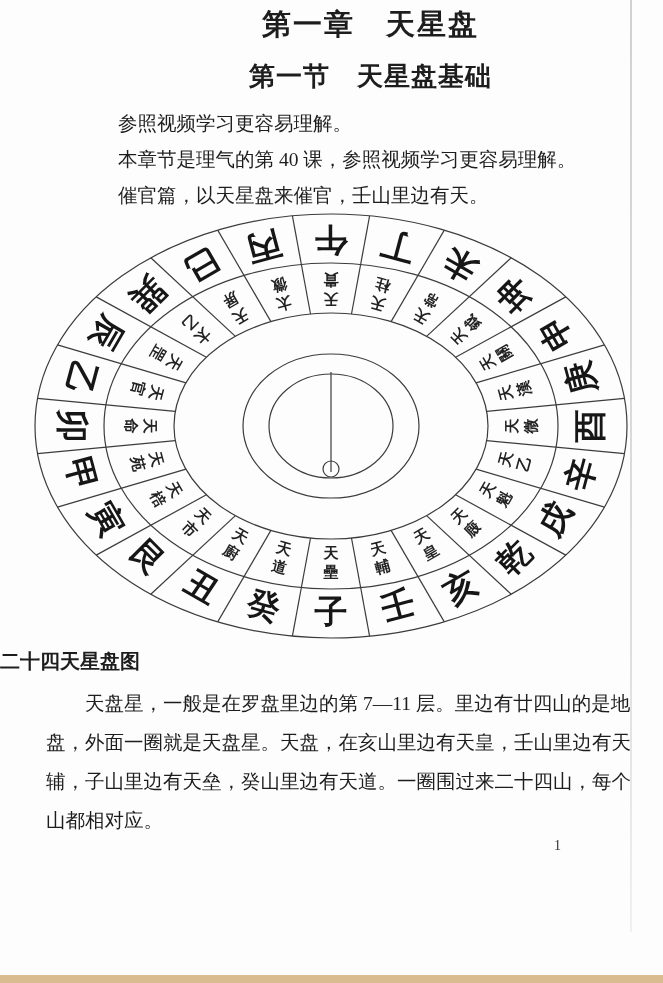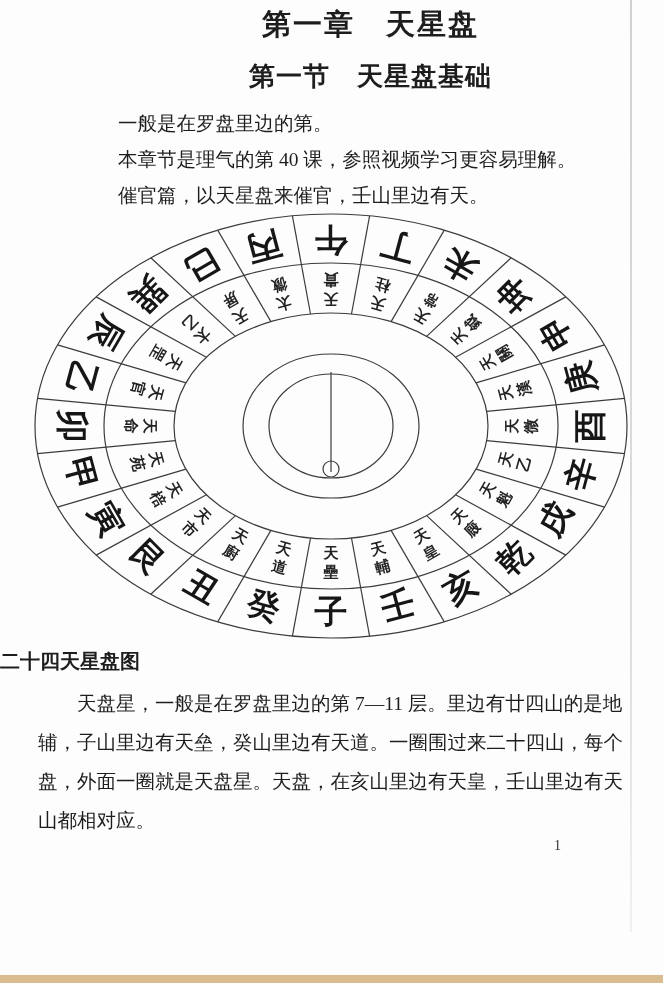--- a/index.html
+++ b/index.html
@@ -52,21 +52,21 @@
   .figure-caption{
     position:absolute;top:648px;left:0;width:663px;
     text-align:left;
     font-size:20px;font-weight:bold;
   }
   .body-text{
     position:absolute;top:684px;left:0;width:663px;
     padding:0 38px;box-sizing:border-box;
     font-size:19.5px;line-height:39px;
   }
-  .body-text .line{white-space:nowrap;}
+  .body-text .line{white-space:nowrap;margin-left:8px;}
   .body-text .line:first-child{text-indent:2em;}
   .page-number{
     position:absolute;left:554px;top:838px;
     font-size:14px;color:#333;
     font-family:"Liberation Serif", serif;
   }
   .edge-shadow{
     position:absolute;left:630px;top:0;width:2px;height:932px;
     background:linear-gradient(to bottom,#c6c6c6 0%,#d6d6d6 70%,#ededed 100%);
     opacity:.8;
@@ -79,21 +79,21 @@
 </head>
 <body>
 
 <div class="page">
 
   <div class="chapter-title">第一章　天星盘</div>
 
   <div class="section-title">第一节　天星盘基础</div>
 
   <div class="intro">
-    <div class="line">一般是在罗盘里边的第。</div>
+    <div class="line">参照视频学习更容易理解。</div>
     <div class="line">本章节是理气的第 40 课，参照视频学习更容易理解。</div>
     <div class="line">催官篇，以天星盘来催官，壬山里边有天。</div>
   </div>
 
   <div class="figure">
     <svg width="663" height="446" viewBox="0 0 663 446" xmlns="http://www.w3.org/2000/svg">
         <ellipse cx="331" cy="220" rx="296" ry="212" class="ln"></ellipse>
         <ellipse cx="331" cy="220" rx="227" ry="163" class="ln"></ellipse>
         <ellipse cx="331" cy="220" rx="157" ry="113" class="ln"></ellipse>
         <ellipse cx="331" cy="220" rx="88" ry="72" class="ln"></ellipse>
@@ -244,22 +244,22 @@
           <text class="star" x="0" y="-9">天</text>
           <text class="star" x="0" y="10">輔</text>
         </g>
       </svg>
   </div>
 
   <div class="figure-caption">二十四天星盘图</div>
 
   <div class="body-text">
     <div class="line">天盘星，一般是在罗盘里边的第 7—11 层。里边有廿四山的是地</div>
+    <div class="line">盘，外面一圈就是天盘星。天盘，在亥山里边有天皇，壬山里边有天</div>
     <div class="line">辅，子山里边有天垒，癸山里边有天道。一圈围过来二十四山，每个</div>
-    <div class="line">盘，外面一圈就是天盘星。天盘，在亥山里边有天皇，壬山里边有天</div>
     <div class="line">山都相对应。</div>
   </div>
 
   <div class="page-number">1</div>
 
   <div class="edge-shadow"></div>
   <div class="scan-strip"></div>
 
 </div>
 

